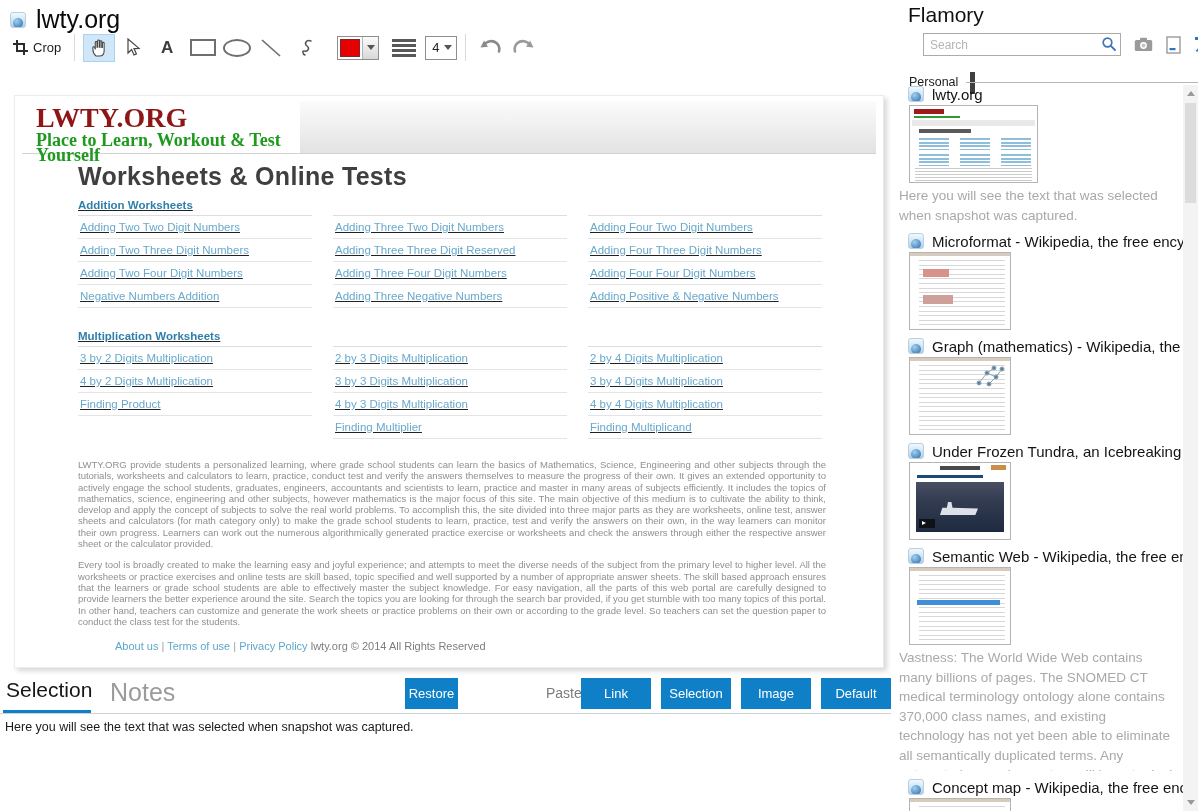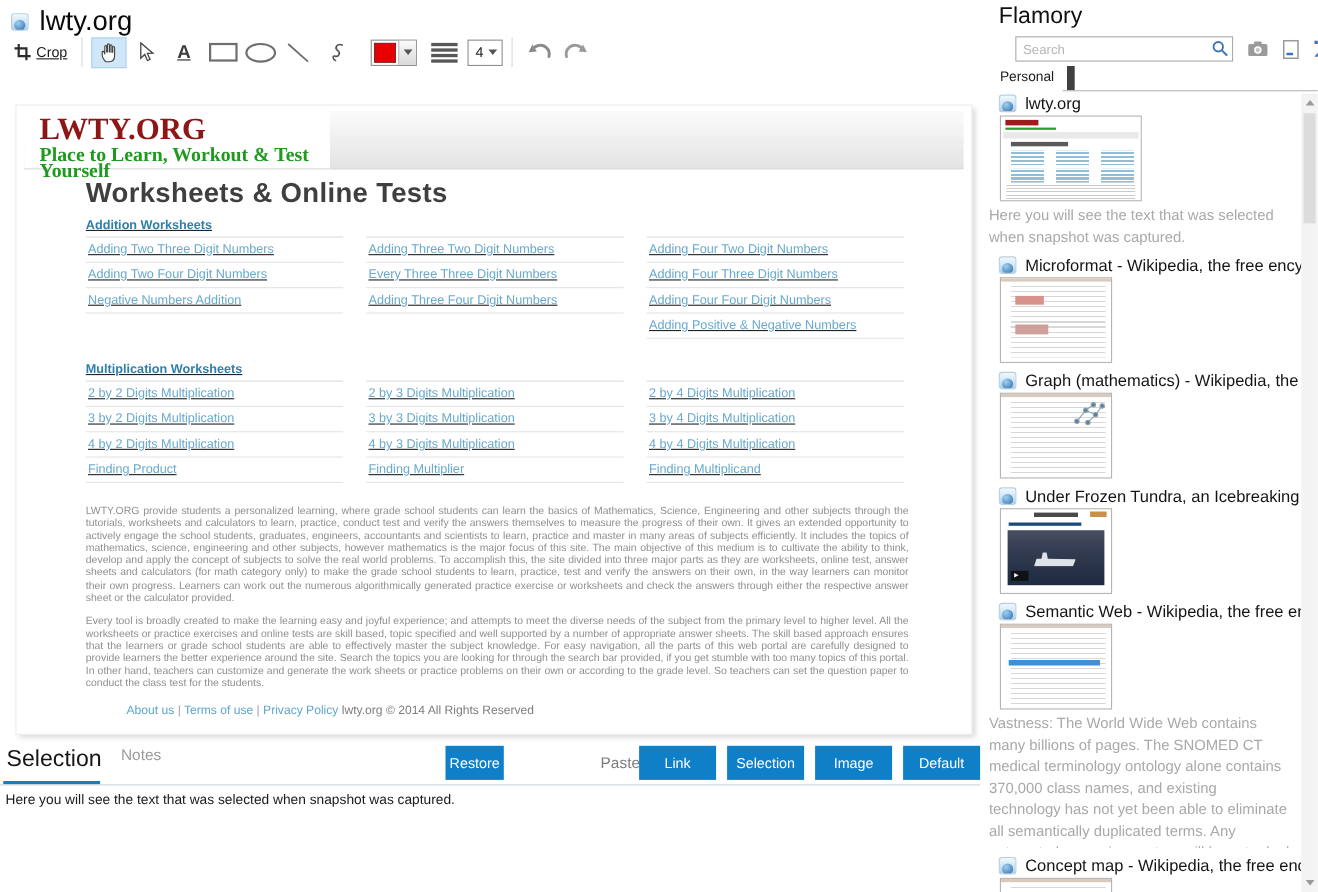--- a/index.html
+++ b/index.html
@@ -10,21 +10,21 @@
   .titlebar{position:absolute;left:10px;top:5px;display:flex;align-items:center;gap:10px;}
   .app-title{font-size:25px;color:#0a0a0a;}
   .globe{width:16px;height:16px;border-radius:3px;flex:0 0 16px;position:relative;overflow:hidden;
          background:linear-gradient(180deg,#f0f8fd 0%,#d4e9f7 45%,#a9cfec 100%);
          border:1px solid #b9cfdf;box-sizing:border-box;}
   .globe::after{content:"";position:absolute;left:2px;top:5px;width:10px;height:10px;border-radius:50%;
          background:radial-gradient(circle at 35% 30%,#9fd0f0,#2a66a8);}
 
   
   .toolbar{position:absolute;left:8px;top:32px;height:31px;display:flex;align-items:center;}
-  .tbtn{display:flex;align-items:center;justify-content:center;height:28px;min-width:28px;box-sizing:border-box;text-decoration:underline;}
+  .tbtn{display:flex;align-items:center;justify-content:center;height:28px;min-width:28px;box-sizing:border-box;}
   .crop-btn{gap:5px;font-size:13px;color:#1a1a1a;padding:0 5px;}
   .sep{width:1px;height:27px;background:#dadada;margin:0 8px;}
   .hand-btn{background:#cfe7f9;border:1px solid #a9d3f1;width:32px;margin-right:4px;}
   .a-glyph{font-size:17px;font-weight:bold;color:#3c3c3c;}
   .rect-glyph{width:26px;height:17px;border:2px solid #6e6e6e;box-sizing:border-box;}
   .ellipse-glyph{width:28px;height:18px;border:2px solid #6e6e6e;border-radius:50%;box-sizing:border-box;}
   .color-ctl{display:flex;height:24px;border:1px solid #8f8f8f;margin-left:16px;box-sizing:border-box;}
   .color-swatch{width:22px;background:#e60000;border-right:1px solid #8f8f8f;box-sizing:border-box;margin:2px;width:20px;height:18px;border:1px solid #7a2a2a;}
   .color-drop{width:15px;background:linear-gradient(#fbfbfb,#d8d8d8);display:flex;align-items:center;justify-content:center;border-left:1px solid #b5b5b5;}
   .tri-down{width:0;height:0;border-left:4px solid transparent;border-right:4px solid transparent;border-top:5px solid #555;}
@@ -53,39 +53,39 @@
   .page p + p{margin-top:10px;}
   .page-footer{margin:13px 0 0 100px;font-size:11px;color:#7d7d7d;}
   .f-link{color:#5ea6cb;cursor:pointer;}
   .pipe{color:#9aa4ab;}
 
   
   .bottom-panel{position:absolute;left:0;top:676px;width:891px;height:135px;background:#fff;}
   .bp-divider{position:absolute;left:0;top:37px;width:891px;border-top:1px solid #ccd4d9;}
   .tab-sel{position:absolute;left:6px;top:2px;font-size:21px;color:#161616;}
   .tab-sel-underline{position:absolute;left:3px;top:34px;width:88px;height:3px;background:#0f80c8;}
-  .tab-notes{position:absolute;left:110px;top:2px;font-size:14px;color:#9b9b9b;}
+  .tab-notes{position:absolute;left:110px;top:2px;font-size:25px;color:#9b9b9b;}
   .blue-btn{position:absolute;top:2px;height:31px;background:#0f80c8;color:#fff;font-size:13px;
             display:flex;align-items:center;justify-content:center;cursor:pointer;}
   .paste-label{position:absolute;left:546px;top:9px;font-size:14px;color:#7c7c7c;}
   .sel-text{position:absolute;left:5px;top:44px;font-size:12.5px;color:#1a1a1a;}
 
   
   .sidebar{position:absolute;left:893px;top:0;width:305px;height:811px;background:#fff;}
   .sb-title{margin:3px 0 0 15px;font-size:21px;color:#101010;}
   .search-row{position:absolute;left:7px;top:33px;display:flex;align-items:center;padding-left:23px;}
   .search-box{position:relative;width:198px;height:23px;}
   .search-box input{width:100%;height:100%;box-sizing:border-box;border:1px solid #ababab;font-size:12px;
             padding:0 24px 0 6px;color:#444;font-family:"Liberation Sans",sans-serif;outline:none;}
   .search-box input::placeholder{color:#b5b5b5;}
   .search-mag{position:absolute;right:4px;top:3px;}
   .sb-icon{margin-left:13px;display:flex;align-items:center;}
   .tabbar{position:absolute;left:0;top:60px;width:305px;height:23px;}
-  .ptab{position:absolute;left:7px;top:0;height:22px;padding:3px 12px 0 9px;font-size:12.5px;color:#1c1c1c;
-        border-right:7px solid #404040;box-sizing:border-box;}
+  .ptab{position:absolute;left:7px;top:12px;height:22px;padding:3px 12px 0 9px;font-size:12.5px;color:#1c1c1c;
+        border-right:5px solid #404040;box-sizing:border-box;}
   .tabline{position:absolute;left:73px;right:0;top:22px;border-top:1px solid #b6b6b6;}
   .sb-list{position:absolute;left:0;top:85px;right:15px;bottom:0;overflow:hidden;}
   .sb-item{margin-bottom:7px;}
   .sb-item-title{display:flex;align-items:center;gap:8px;margin-left:15px;height:18px;cursor:pointer;}
   .sb-item-label{font-size:15px;color:#141414;white-space:nowrap;overflow:hidden;max-width:255px;}
   .thumb-wrap{margin:2px 0 3px 16px;cursor:pointer;}
   .sb-note{margin:2px 10px 6px 6px;color:#a9a9a9;font-size:13.5px;line-height:19.5px;max-height:123px;overflow:hidden;}
 
   
   .sb-scroll{position:absolute;right:0;top:85px;bottom:0;width:15px;background:#f3f3f3;}
@@ -208,42 +208,43 @@
       <div class="logo-title">LWTY.ORG</div>
       <div class="logo-tag">Place to Learn, Workout &amp; Test Yourself</div>
     </div>
   </div>
   <div class="page-h1">Worksheets &amp; Online Tests</div>
   <div class="sections">
       <div class="sec">
         <div class="sec-title">Addition Worksheets</div>
         <div class="cols">
           <div class="col">
+            <div class="link-row">Adding Two Two Digit Numbers</div>
             <div class="link-row">Adding Two Three Digit Numbers</div>
             <div class="link-row">Adding Two Four Digit Numbers</div>
             <div class="link-row">Negative Numbers Addition</div>
           </div>
           <div class="col">
             <div class="link-row">Adding Three Two Digit Numbers</div>
-            <div class="link-row">Every Three Three Digit Numbers</div>
+            <div class="link-row">Adding Three Three Digit Reserved</div>
             <div class="link-row">Adding Three Four Digit Numbers</div>
+            <div class="link-row">Adding Three Negative Numbers</div>
           </div>
           <div class="col">
             <div class="link-row">Adding Four Two Digit Numbers</div>
             <div class="link-row">Adding Four Three Digit Numbers</div>
             <div class="link-row">Adding Four Four Digit Numbers</div>
             <div class="link-row">Adding Positive &amp; Negative Numbers</div>
           </div>
         </div>
       </div>
       <div class="sec">
         <div class="sec-title">Multiplication Worksheets</div>
         <div class="cols">
           <div class="col">
-            <div class="link-row">2 by 2 Digits Multiplication</div>
             <div class="link-row">3 by 2 Digits Multiplication</div>
             <div class="link-row">4 by 2 Digits Multiplication</div>
             <div class="link-row">Finding Product</div>
           </div>
           <div class="col">
             <div class="link-row">2 by 3 Digits Multiplication</div>
             <div class="link-row">3 by 3 Digits Multiplication</div>
             <div class="link-row">4 by 3 Digits Multiplication</div>
             <div class="link-row">Finding Multiplier</div>
           </div>

